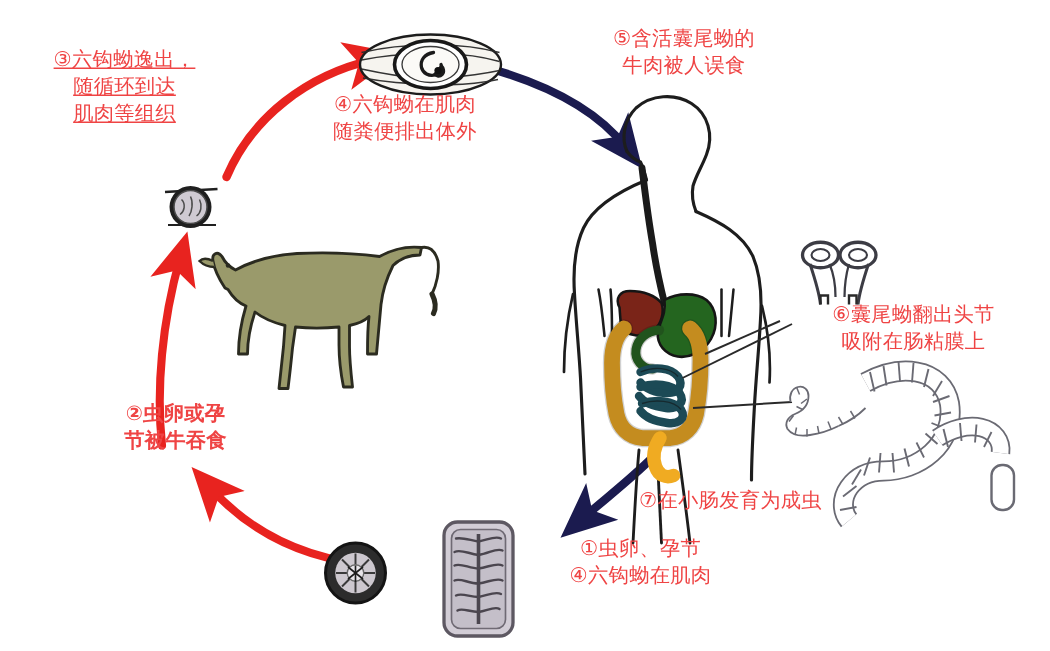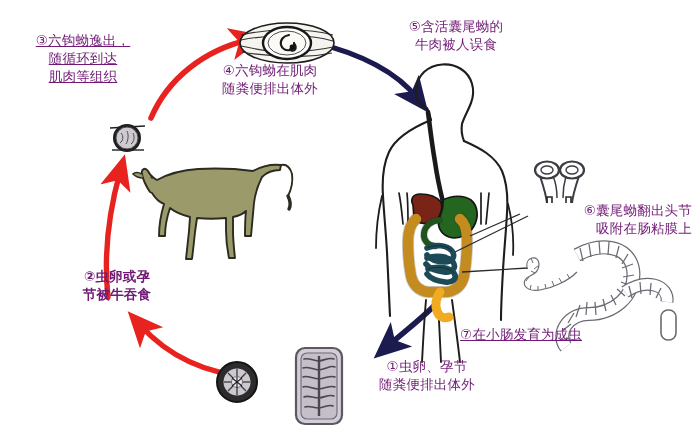--- a/index.html
+++ b/index.html
@@ -20,38 +20,38 @@
   }
   .svg-layer {
     position: absolute;
     left: 0;
     top: 0;
     width: 700px;
     height: 434px;
   }
   .caption {
     position: absolute;
-    color: #701a75;
+    color: #ef4444;
     font-size: 13.5px;
     line-height: 1.33;
     letter-spacing: 0.2px;
     white-space: pre-line;
     font-family: "DejaVu Sans", "Liberation Sans", sans-serif;
   }
   .cap-c  { text-align: center; }
-  .cap-l  { text-align: right; }
+  .cap-l  { text-align: center; }
 
   
   #cap-1 { left: 352px; top: 358px; width: 150px; }
   #cap-2 { left: 52px;  top: 268px; width: 130px; font-weight: bold; }
   #cap-3 { left: 8px;   top: 32px;  width: 150px; text-decoration: underline; }
   #cap-4 { left: 196px; top: 62px;  width: 148px; }
   #cap-5 { left: 388px; top: 18px;  width: 136px; }
   #cap-6 { left: 526px; top: 202px; width: 166px; }
-  #cap-7 { left: 392px; top: 326px; width: 190px; text-decoration: underline; }
+  #cap-7 { left: 392px; top: 326px; width: 190px; }
 </style>
 </head>
 <body>
 
 <div id="diagram">
 
   <svg class="svg-layer" viewBox="0 0 700 434">
     <defs>
       <marker id="redArrow" markerWidth="7" markerHeight="7" refX="3.2" refY="3.1" orient="auto" markerUnits="strokeWidth">
         <path d="M0,0.2 L6.6,3.1 L0,6.0 L1.6,3.1 Z" fill="#e8231f"></path>
@@ -353,15 +353,15 @@
 
   <div class="caption cap-l" id="cap-6">⑥囊尾蚴翻出头节
 吸附在肠粘膜上</div>
 
   <div class="caption cap-l" id="cap-7">⑦在小肠发育为成虫</div>
 
   <div class="caption cap-c" id="cap-2">②虫卵或孕
 节被牛吞食</div>
 
   <div class="caption cap-c" id="cap-1">①虫卵、孕节
-随粪便排出体外</div>
+④六钩蚴在肌肉</div>
 
 </div>
 
 </body></html>

